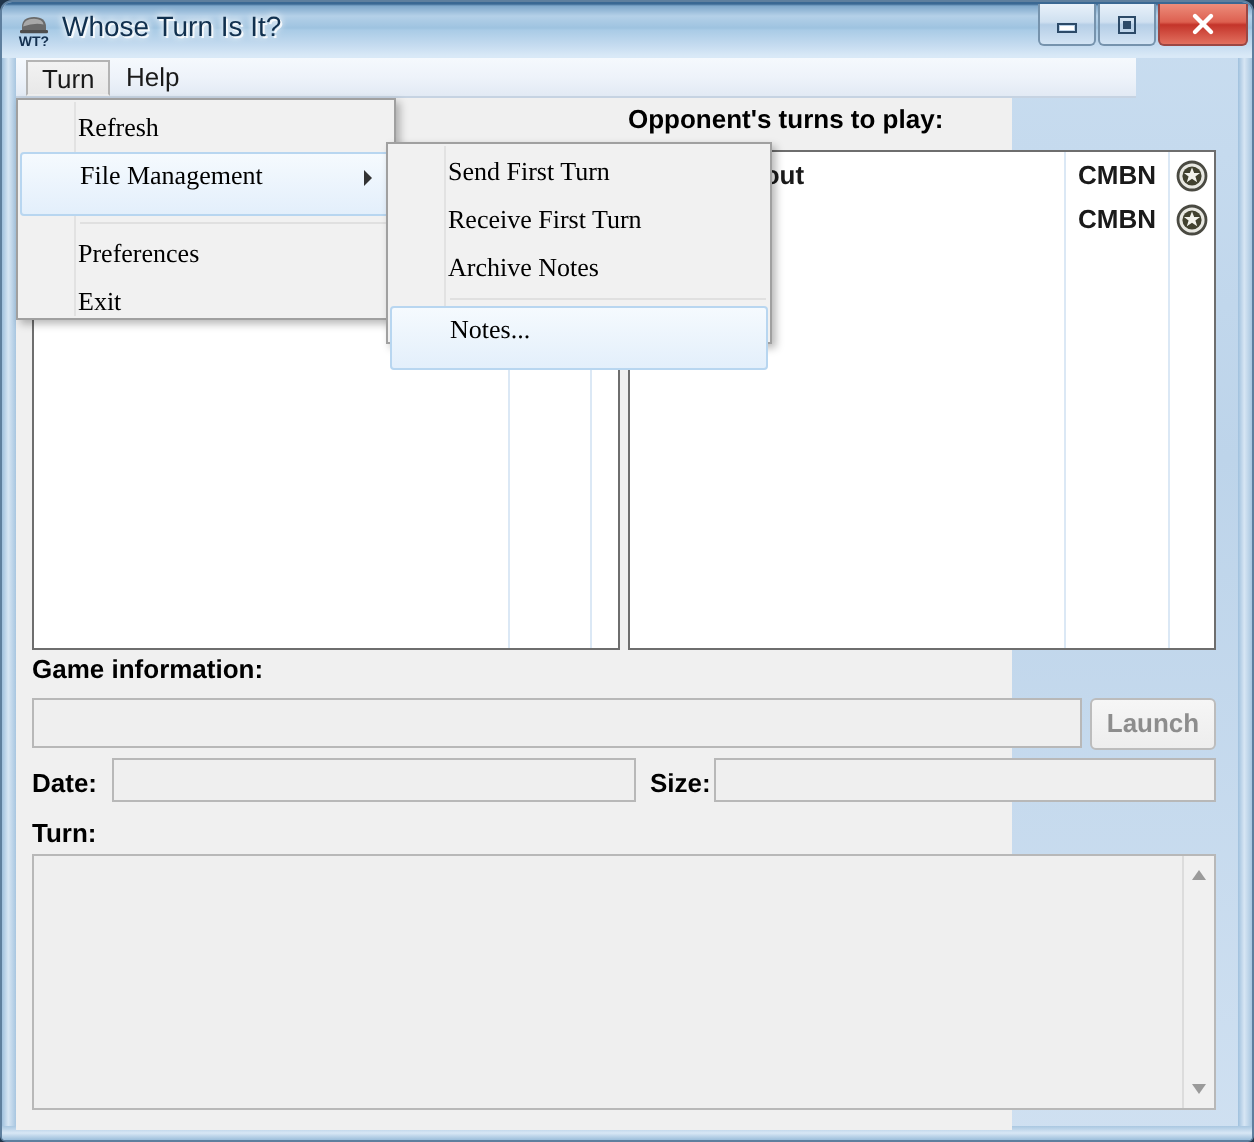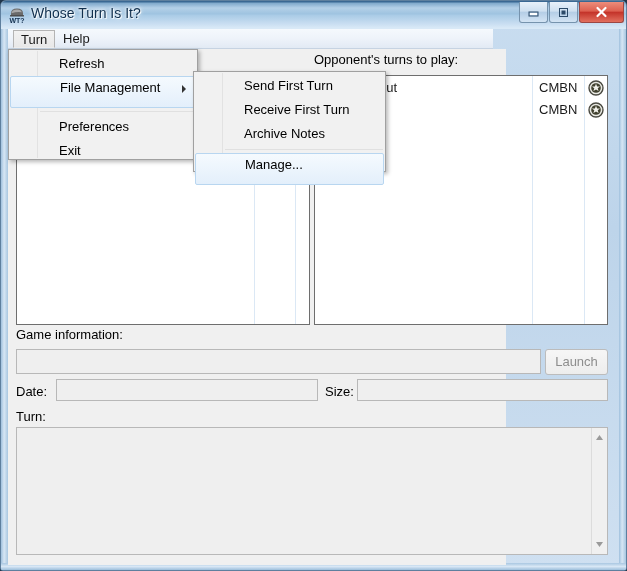--- a/index.html
+++ b/index.html
@@ -91,21 +91,21 @@
     width: 45px;
     border-color: #9c4743;
     background: linear-gradient(to bottom, #ec8d7b 0%, #dd6050 45%, #c4342a 52%, #e2705f 100%);
   }
   .winbtn svg { display:block; }
 
   
   .menubar {
     position: absolute;
     left: 7px; top: 28px;
-    width: 485px;
+    width: 560px;
     height: 20px;
     background: linear-gradient(to bottom, #f5f9fd 0%, #eef3fa 50%, #e2eaf4 100%);
     border-bottom: 1px solid #c6d3e2;
     box-sizing: border-box;
   }
   .menu-item {
     position: absolute;
     top: 1px;
     height: 18px;
     padding: 0 7px;
@@ -121,20 +121,21 @@
   }
 
   
   .client {
     position: absolute;
     left: 7px; top: 48px;
     width: 498px;
     height: 516px;
     background: #f0f0f0;
     box-sizing: border-box;
+    font-weight: bold;
   }
 
   .panel-label {
     position: absolute;
     font-size: 13px;
     color: #000;
     white-space: nowrap;
   }
 
   .table-box {
@@ -226,26 +227,27 @@
     position: absolute;
     left: 1px; top: 1px; bottom: 1px;
     width: 27px;
     background: #f1f1f1;
     border-right: 1px solid #e2e2e2;
   }
   .dd-item {
     position: relative;
     height: 24px;
     line-height: 24px;
-    padding-left: 49px;
+    padding-left: 29px;
     font-size: 13px;
     color: #000;
     white-space: nowrap;
     box-sizing: border-box;
     margin: 0 1px;
+    font-family: Liberation Serif, serif;
   }
   .dd-item.hot {
     background: linear-gradient(to bottom, #f5fafe, #e3effb);
     border: 1px solid #b8d6f0;
     border-radius: 2px;
     line-height: 22px;
     height: 32px;
   }
   .dd-sep {
     height: 1px;
@@ -401,17 +403,17 @@
       <span>Send First Turn</span>
     </div>
     <div class="dd-item">
       <span>Receive First Turn</span>
     </div>
     <div class="dd-item">
       <span>Archive Notes</span>
     </div>
     <div class="dd-sep"></div>
     <div class="dd-item hot">
-      <span>Manage...</span>
+      <span>Notes...</span>
     </div>
   </div>
 
 </div>
 
 </body></html>

